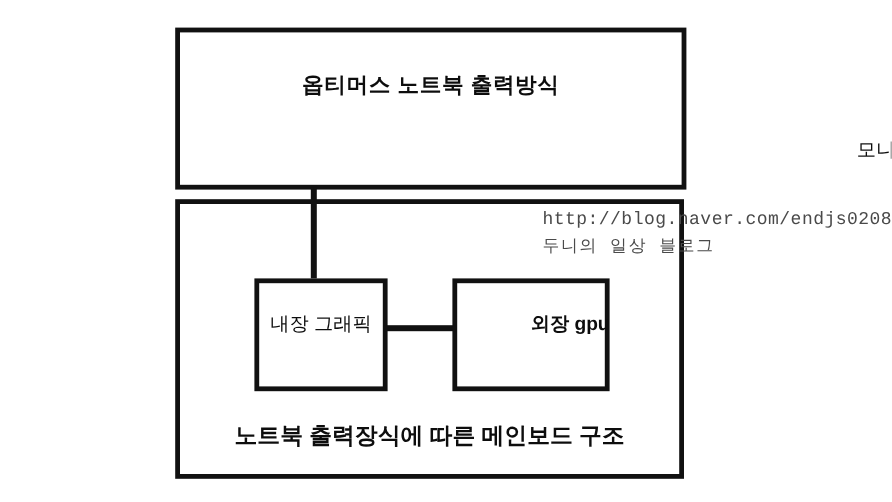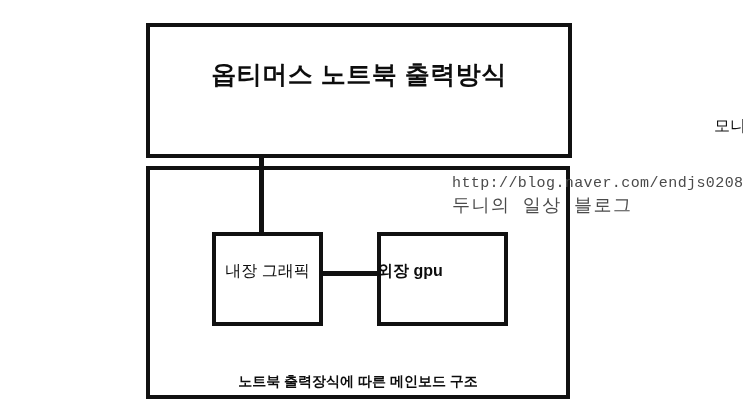--- a/index.html
+++ b/index.html
@@ -84,21 +84,21 @@
     position: absolute;
     color: #0d0d0d;
     white-space: nowrap;
     line-height: 1;
   }
   #monitor-title {
     left: 0;
     top: 62px;
     width: 718px;
     text-align: center;
-    font-size: 25px;
+    font-size: 18px;
     font-weight: bold;
     letter-spacing: 0.5px;
   }
   #monitor-sub {
     left: 0;
     top: 118px;
     width: 718px;
     text-align: right;
     font-size: 16px;
     font-weight: normal;
@@ -109,49 +109,49 @@
     top: 263px;
     width: 111px;
     text-align: center;
     font-size: 16px;
     font-weight: normal;
   }
   #dgpu-label {
     left: 377px;
     top: 263px;
     width: 131px;
-    text-align: left;
+    text-align: right;
     font-size: 16px;
     font-weight: bold;
   }
   #mainboard-caption {
     left: 146px;
-    top: 374px;
+    top: 354px;
     width: 424px;
     text-align: center;
-    font-size: 14px;
+    font-size: 19px;
     font-weight: bold;
   }
 
   
   #watermark {
     position: absolute;
     left: 452px;
     top: 172px;
     font-family: Liberation Mono, monospace;
     color: #4a4a4a;
     line-height: 23px;
   }
   #watermark-url {
     font-size: 15px;
     letter-spacing: 0.4px;
     display: block;
   }
   #watermark-name {
-    font-size: 18px;
+    font-size: 14px;
     letter-spacing: 1.5px;
     display: block;
   }
 </style>
 </head>
 <body>
 
 <div id="canvas">
 
   <div class="box" id="monitor-box"></div>

